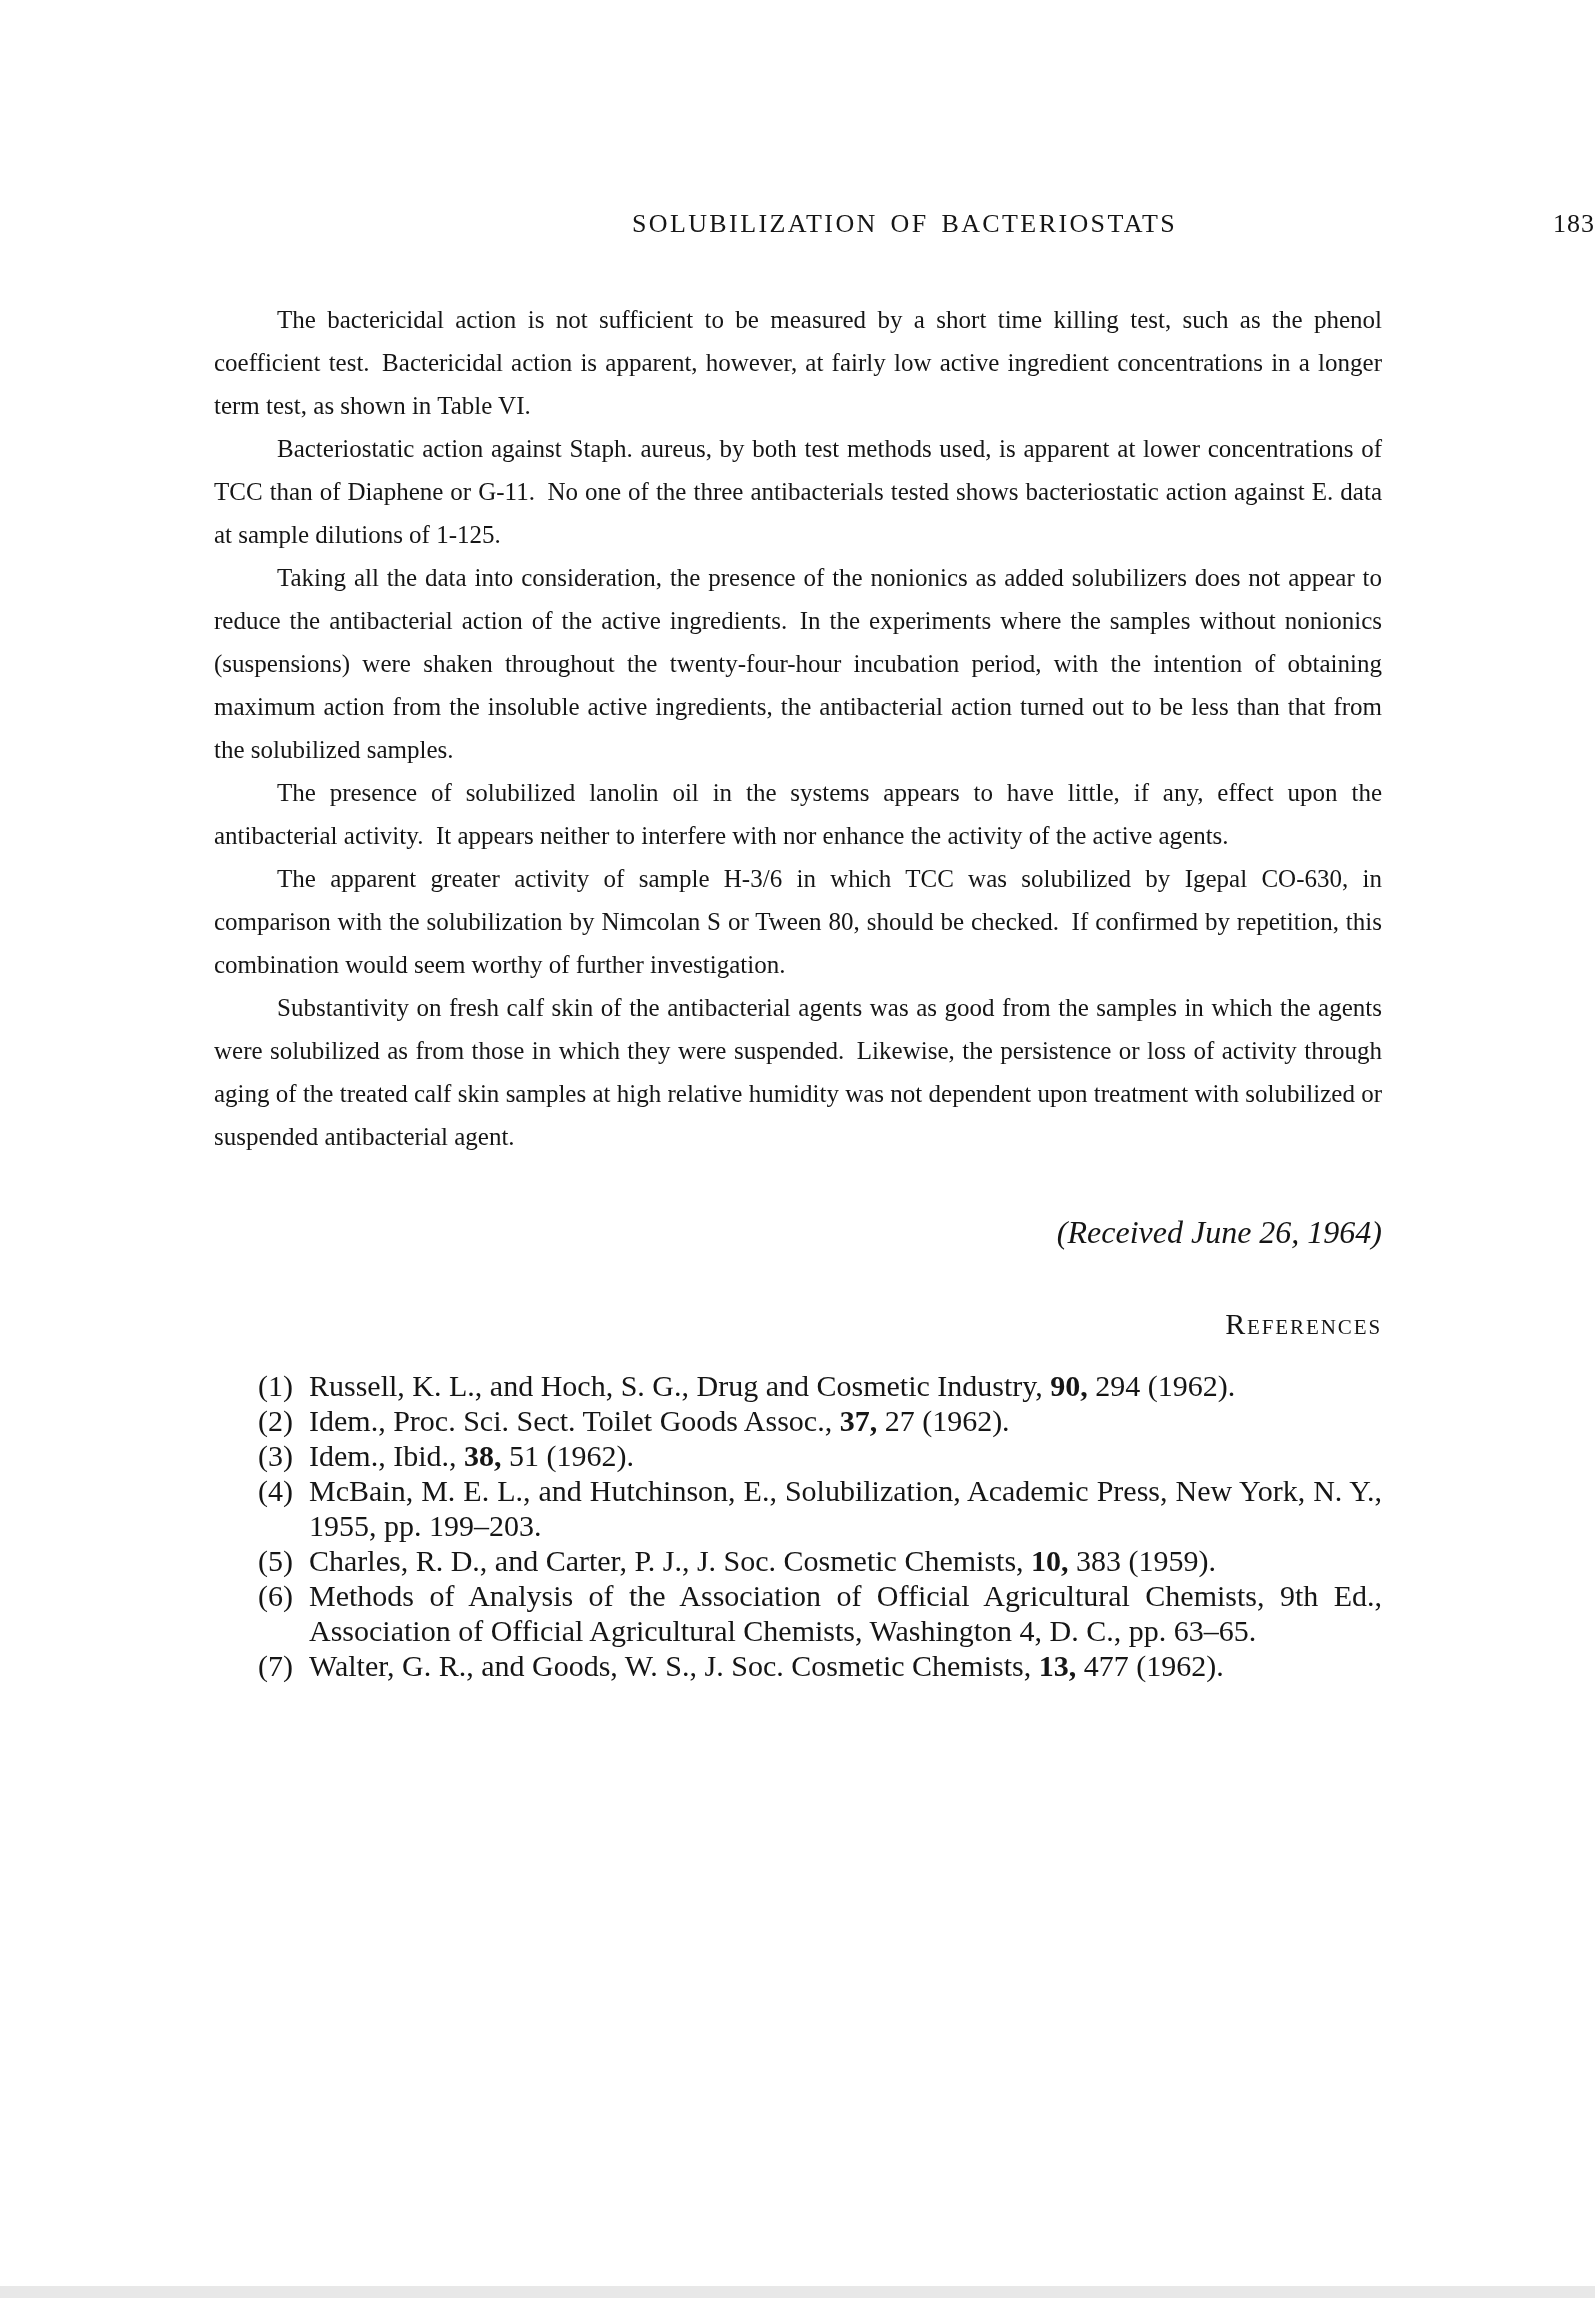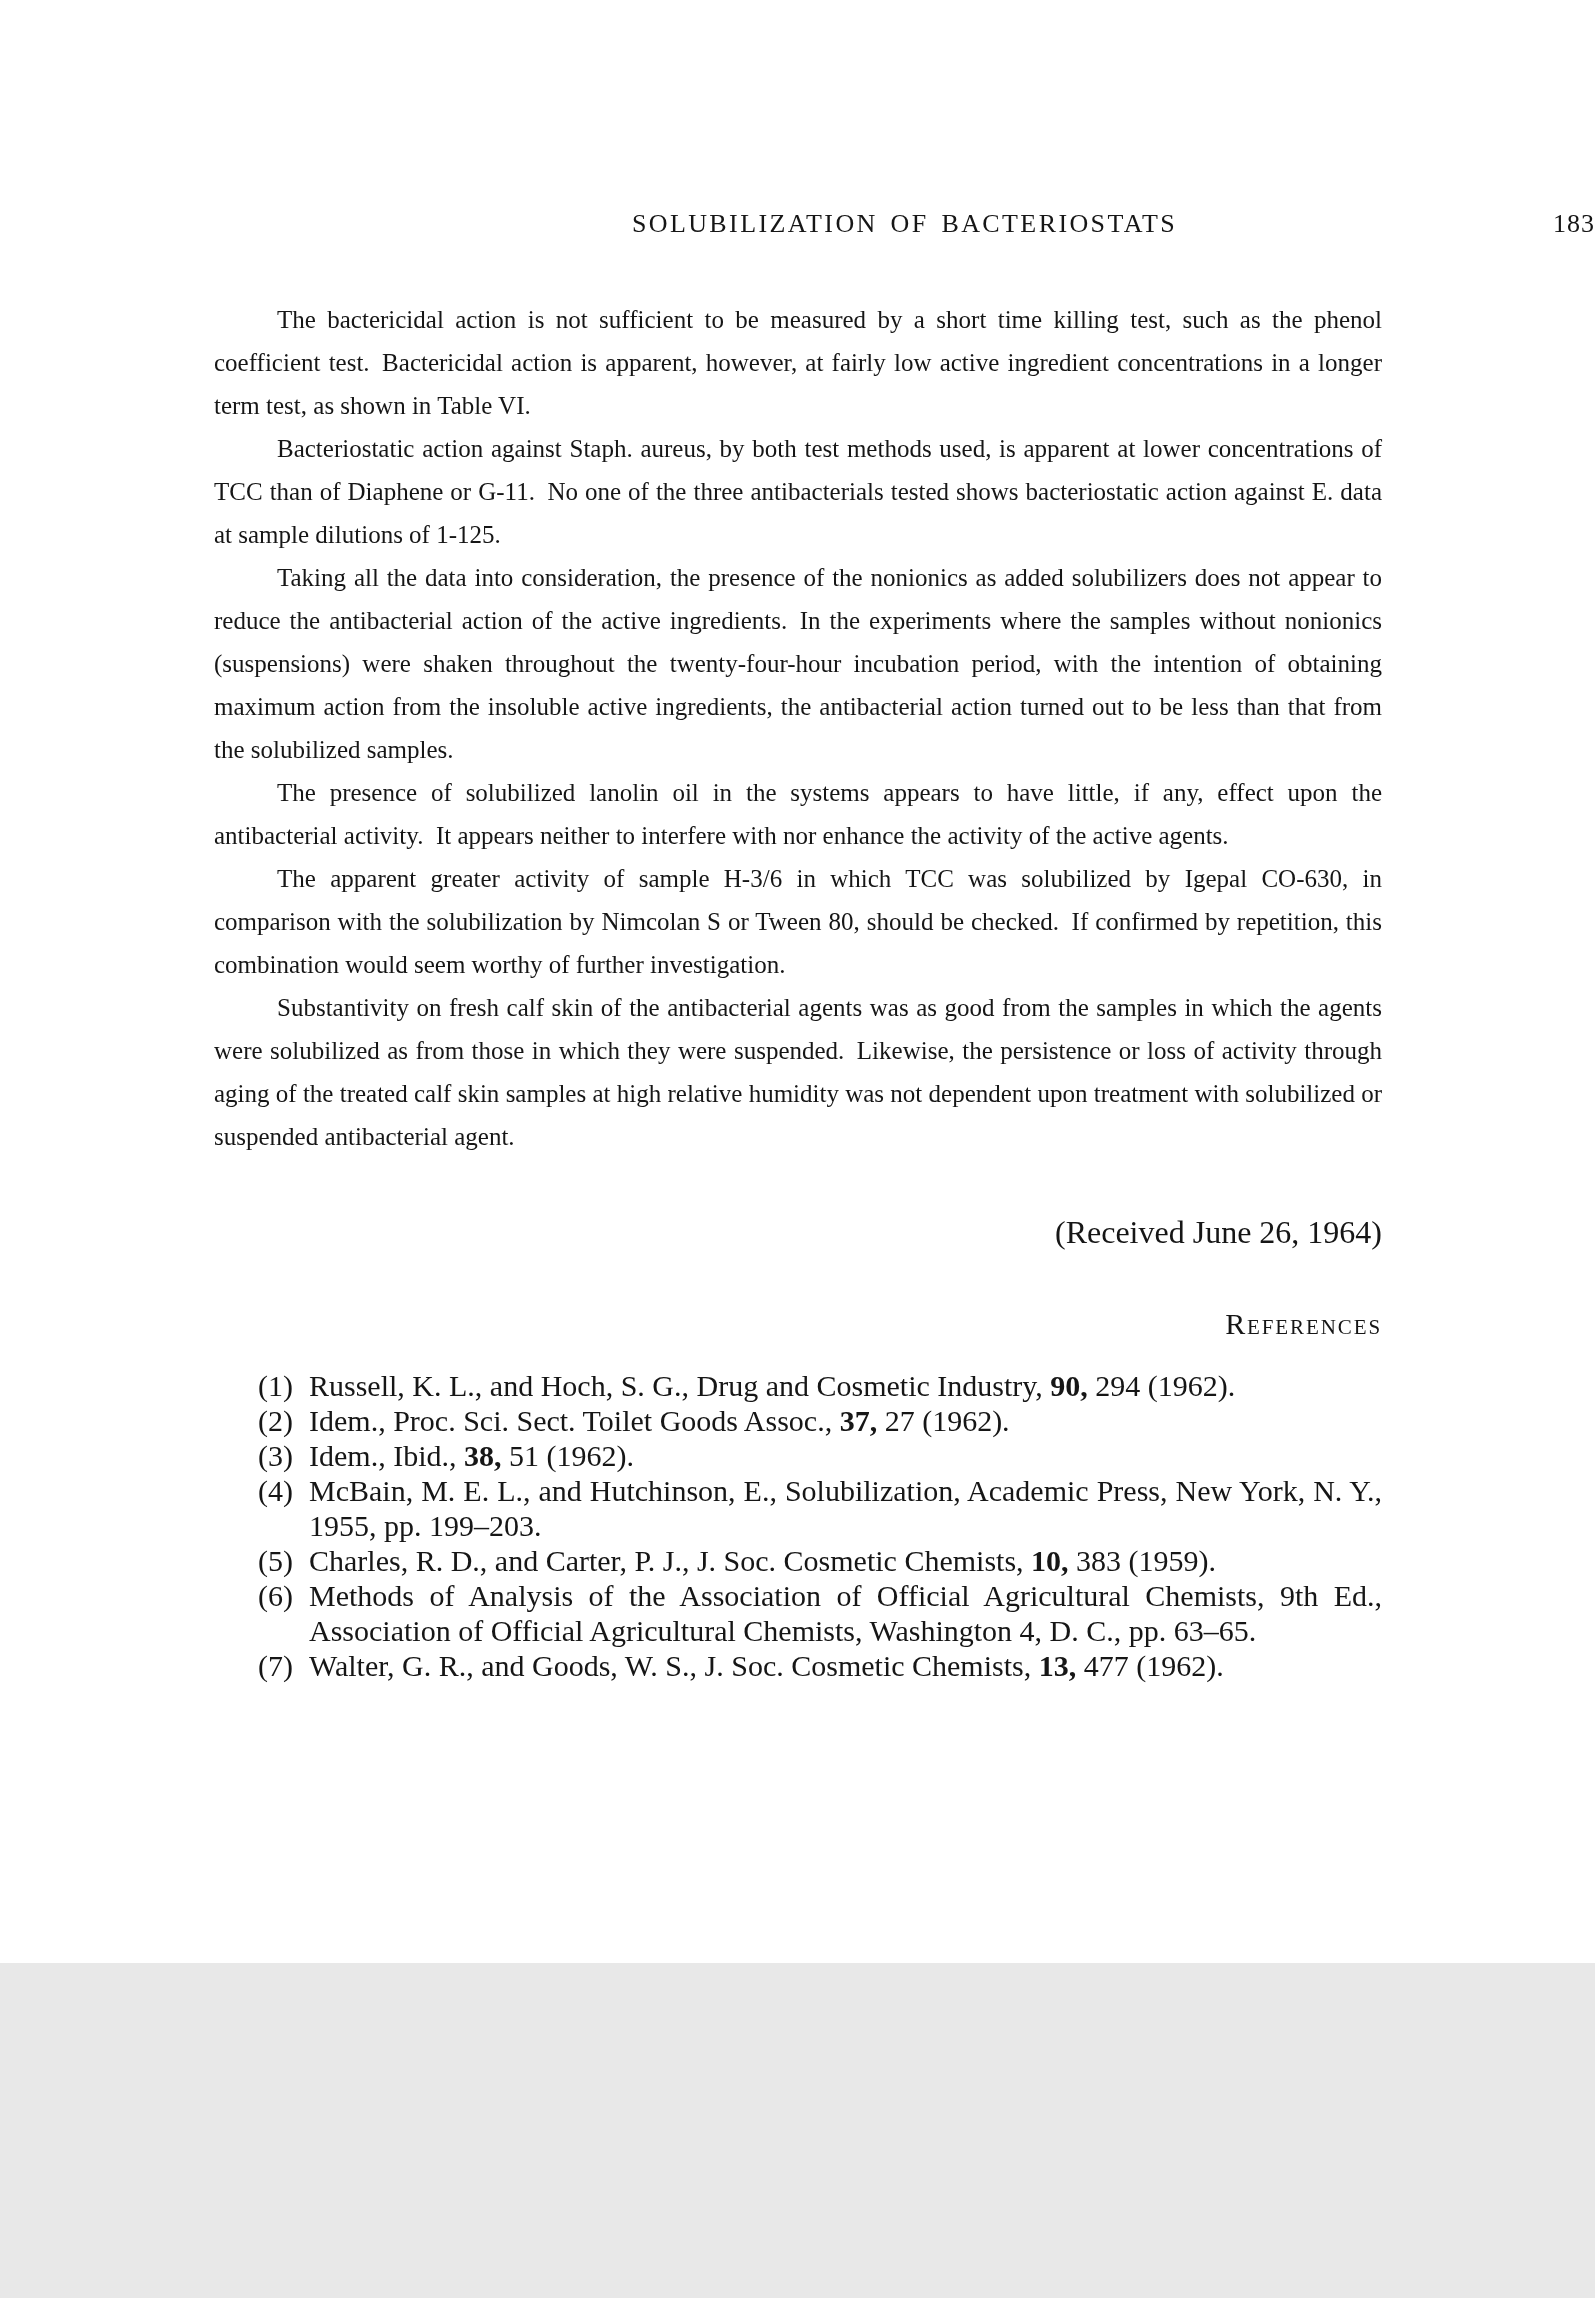--- a/index.html
+++ b/index.html
@@ -1,19 +1,19 @@
 <!DOCTYPE html>
 <html><head>
 <meta charset="utf-8">
 <style>
   html, body { margin: 0; padding: 0; background: #e8e8e8; }
   .page {
     position: relative;
     width: 1595px;
-    height: 1963px;
+    height: 2286px;
     background: #ffffff;
     box-sizing: border-box;
     padding: 205px 0 0 214px;
     font-family: "Liberation Serif", "DejaVu Serif", serif;
     color: #161616;
     overflow: hidden;
   }
   .text-block { width: 1168px; }
 
   
@@ -45,20 +45,21 @@
     text-align: justify;
     text-indent: 63px;
   }
   .i { }
   .b { font-weight: bold; }
 
   .received {
     margin: 53px 0 0 0;
     font-size: 32px;
     line-height: 43px;
+    font-style: italic;
     text-align: right;
   }
 
   
   .refs-heading {
     margin: 50px 0 0 0;
     font-weight: normal;
     font-size: 30px;
     line-height: 39px;
     font-variant: small-caps;

